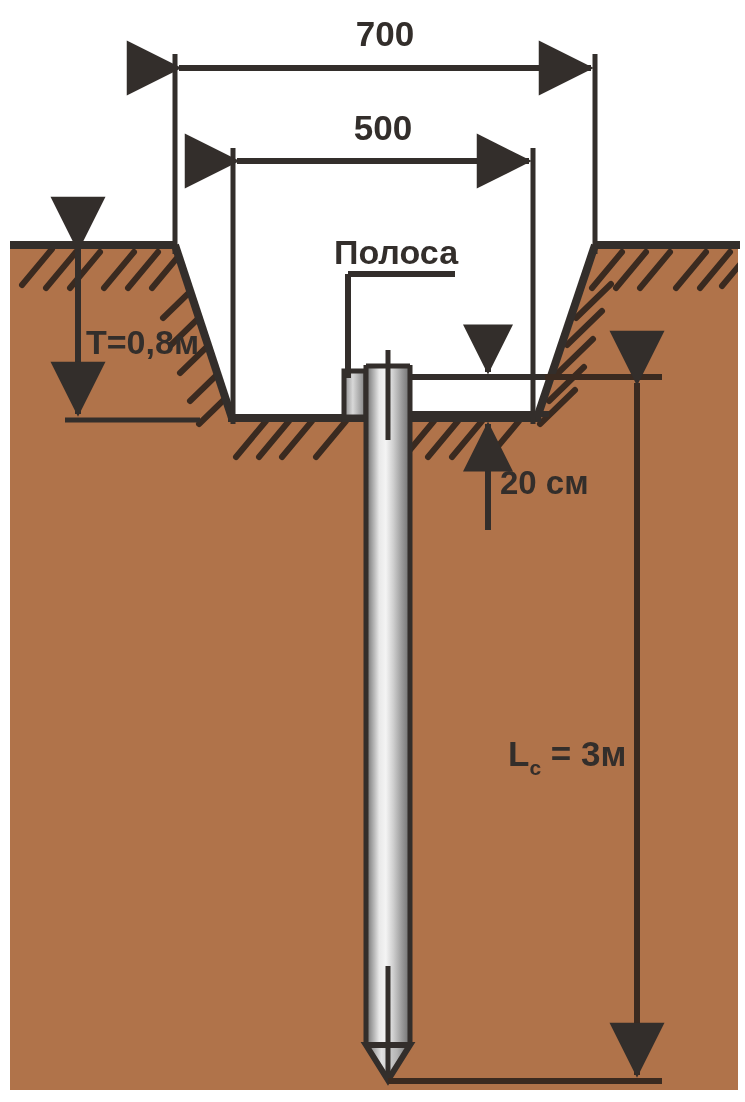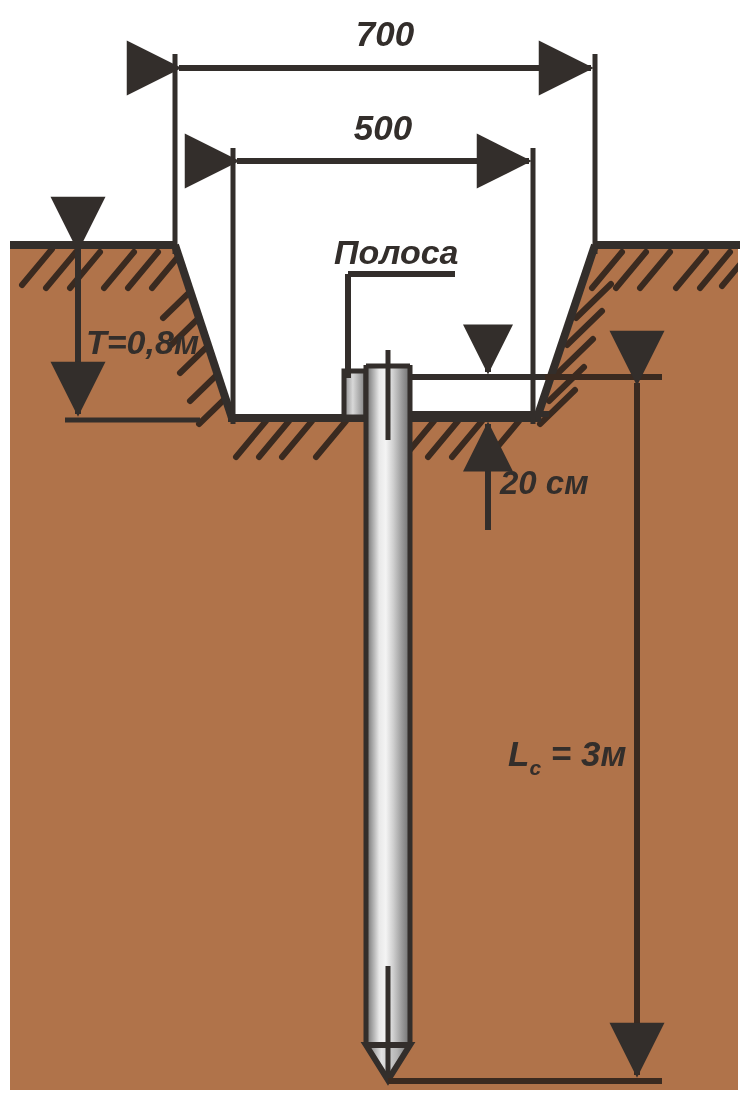--- a/index.html
+++ b/index.html
@@ -10,21 +10,20 @@
   }
   body {
     font-family: "Liberation Sans", sans-serif;
   }
   #stage {
     position: relative;
     width: 745px;
     height: 1102px;
     background: #ffffff;
     overflow: hidden;
-    font-style: italic;
   }
   #diagram {
     display: block;
     width: 745px;
     height: 1102px;
   }
   .dim-text {
     font-family: "Liberation Sans", sans-serif;
     font-weight: bold;
     fill: #332e2b;

